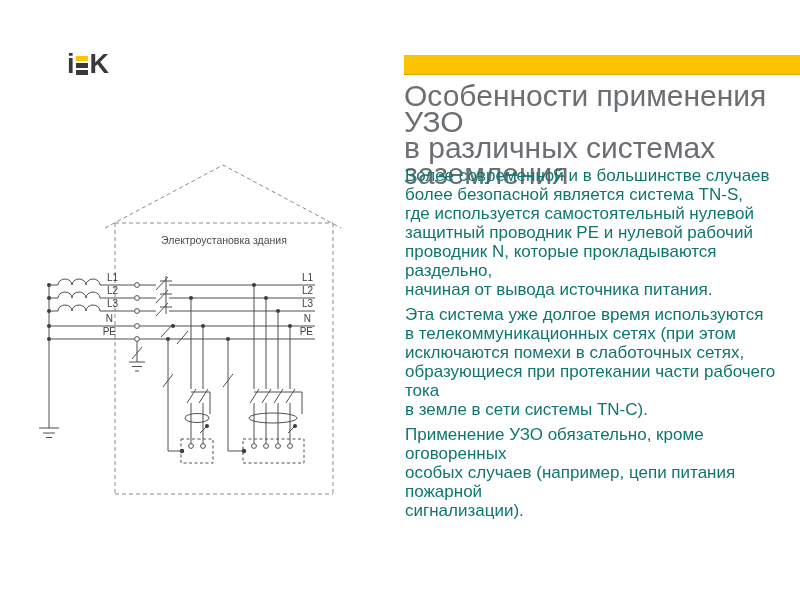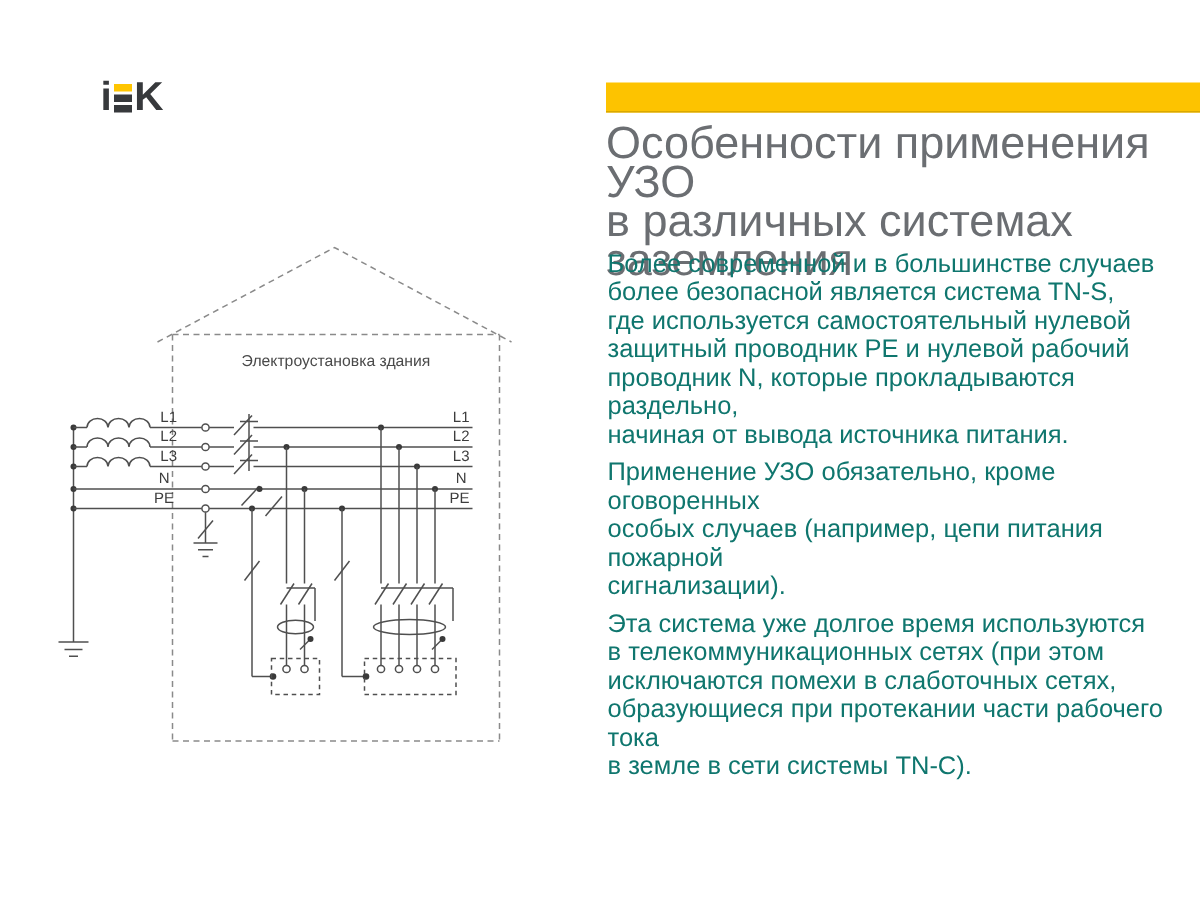--- a/index.html
+++ b/index.html
@@ -51,28 +51,28 @@
   <div class="title">Особенности применения УЗО
 в различных системах заземления</div>
 
   <div class="content">
     <p>Более современной и в большинстве случаев
 более безопасной является система TN-S,
 где используется самостоятельный нулевой
 защитный проводник PE и нулевой рабочий
 проводник N, которые прокладываются раздельно,
 начиная от вывода источника питания.</p>
-    <p>Применение УЗО обязательно, кроме оговоренных
-особых случаев (например, цепи питания пожарной
-сигнализации).</p>
     <p>Эта система уже долгое время используются
 в телекоммуникационных сетях (при этом
 исключаются помехи в слаботочных сетях,
 образующиеся при протекании части рабочего тока
 в земле в сети системы TN-C).</p>
+    <p>Применение УЗО обязательно, кроме оговоренных
+особых случаев (например, цепи питания пожарной
+сигнализации).</p>
   </div>
 
   <svg class="diagram" viewBox="0 0 400 600">
 
     <g>
       <path class="dash" d="M105,228 L223,165 L341,228"></path>
       <line class="dash" x1="115" y1="223" x2="333" y2="223"></line>
       <line class="dash" x1="115" y1="223" x2="115" y2="494"></line>
       <line class="dash" x1="333" y1="223" x2="333" y2="494"></line>
       <line class="dash" x1="115" y1="494" x2="333" y2="494"></line>

